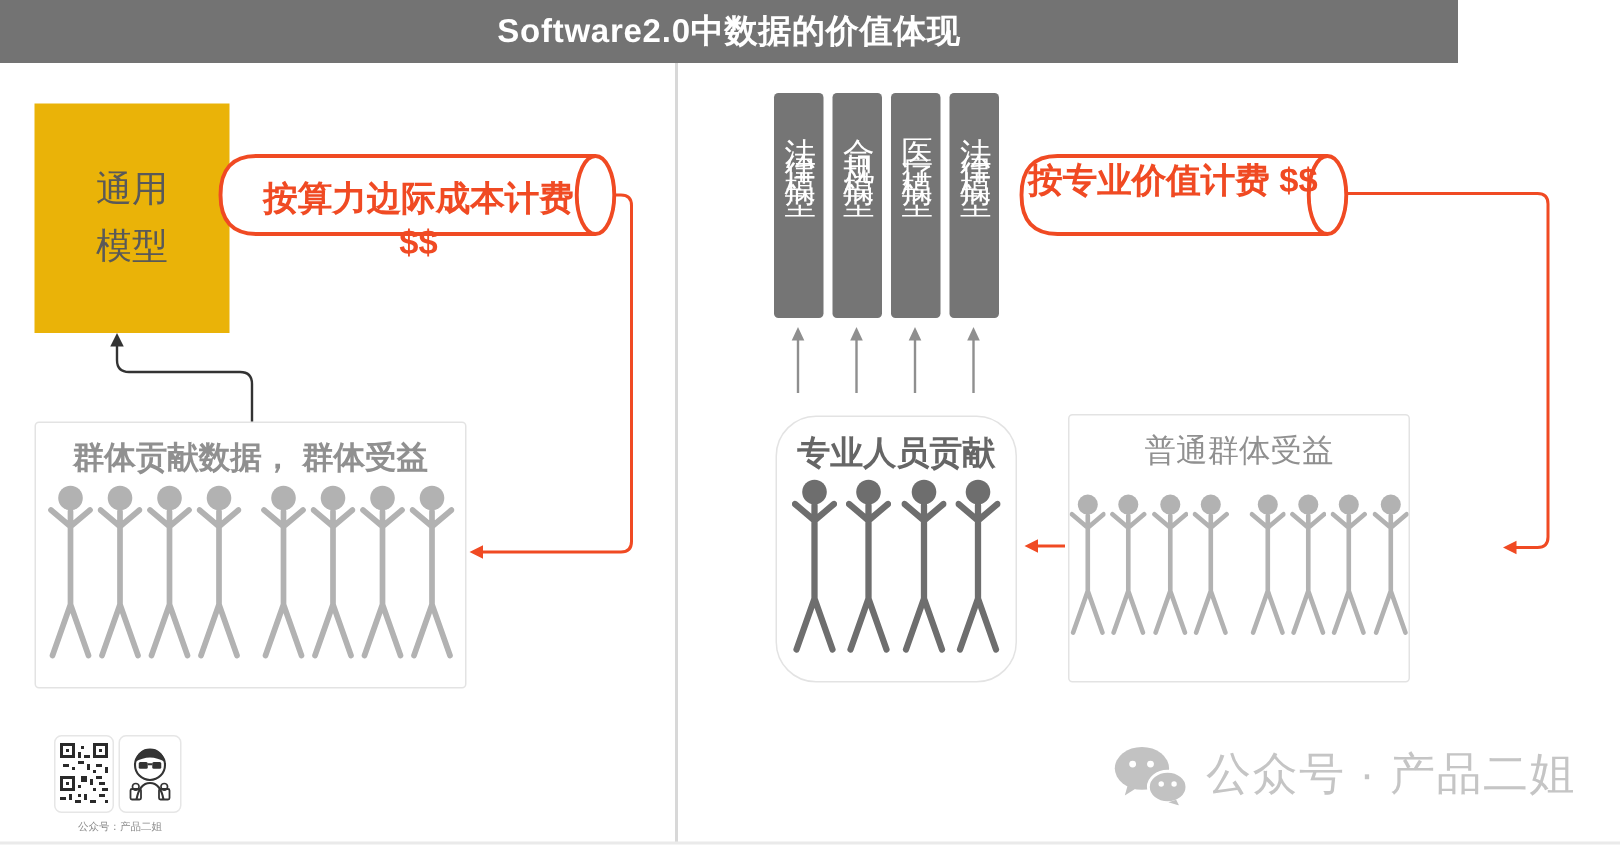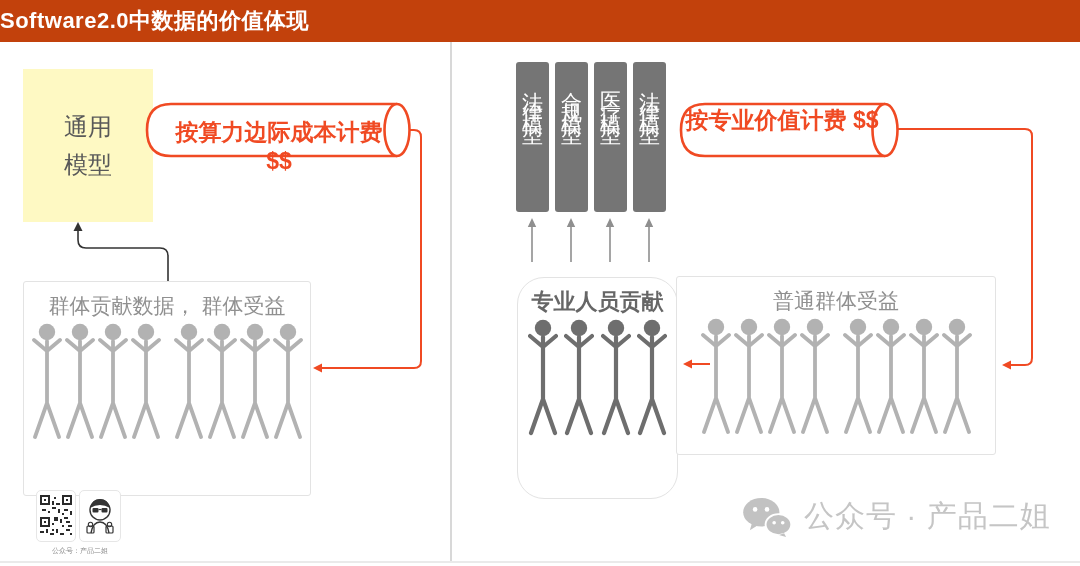--- a/index.html
+++ b/index.html
@@ -1,26 +1,26 @@
 <!DOCTYPE html>
 <html><head>
 <meta charset="utf-8">
 <style>
   html,body{margin:0;padding:0;background:#fff;}
   *{box-sizing:border-box;font-family:"Liberation Sans","DejaVu Sans",sans-serif;}
   .canvas{position:relative;width:1080px;height:566px;background:#fff;overflow:hidden;}
 
-  .header{position:absolute;left:0;top:0;width:1080px;height:42px;background:#c2410c;
-          display:flex;align-items:center;justify-content:flex-start;}
+  .header{position:absolute;left:0;top:0;width:972px;height:42px;background:#737373;
+          display:flex;align-items:center;justify-content:center;}
   .header .title{color:#fff;font-size:22px;font-weight:bold;letter-spacing:.5px;}
 
   .divider{position:absolute;left:450px;top:42px;width:2px;height:520px;background:#d8d8d8;}
   .bottom-rule{position:absolute;left:0;top:561px;width:1080px;height:2px;background:#eaeaea;}
 
-  .general-box{position:absolute;left:23px;top:69px;width:130px;height:153px;background:#fef9c3;
+  .general-box{position:absolute;left:23px;top:69px;width:130px;height:153px;background:#eab308;
                display:flex;align-items:center;justify-content:center;}
   .general-box .lbl{white-space:pre-line;text-align:center;font-size:24px;line-height:1.55;color:#595959;}
 
   .cyl{position:absolute;}
   .cyl-label{position:absolute;color:#F04A23;font-weight:bold;font-size:23px;text-align:center;}
 
   .white-box{position:absolute;background:#fff;border:1px solid #e3e3e3;border-radius:3px;}
   .box-title{text-align:center;font-size:21px;color:#909090;margin-top:11px;line-height:26px;}
   .box-title.bold{font-weight:bold;font-size:22px;color:#666;}
 
@@ -64,21 +64,21 @@
     <div class="lbl">通用
 模型</div>
   </div>
 
   <svg class="cyl" style="left:143px;top:101px;" width="278" height="58">
     <path d="M254 3 H28 Q4 3 4 29 Q4 55 28 55 H254" fill="#fff" stroke="#F04A23" stroke-width="2.6"></path>
     <ellipse cx="254" cy="29" rx="12.5" ry="26" fill="#fff" stroke="#F04A23" stroke-width="2.6"></ellipse>
   </svg>
   <div class="cyl-label" style="left:150px;top:117px;width:240px;padding-left:18px;">按算力边际成本计费 $$</div>
 
-  <div class="white-box" style="left:23px;top:281px;width:288px;height:215px;">
+  <div class="white-box" style="left:23px;top:281px;width:288px;height:178px;font-weight:bold;">
     <div class="box-title">群体贡献数据， 群体受益</div>
     <div class="figures fig-light gap8">
         <svg width="30" height="118" viewBox="0 0 30 118">
           <circle cx="15" cy="9" r="8.2"></circle>
           <path d="M15 18 V80 M15 28 L2 17 M15 28 L28 17 M15 80 L3 114 M15 80 L27 114"></path>
         </svg>
         <svg width="30" height="118" viewBox="0 0 30 118">
           <circle cx="15" cy="9" r="8.2"></circle>
           <path d="M15 18 V80 M15 28 L2 17 M15 28 L28 17 M15 80 L3 114 M15 80 L27 114"></path>
         </svg>
@@ -121,21 +121,21 @@
   <div class="model-col" style="left:633px;">
     <div class="vtxt">法律模型</div>
   </div>
 
   <svg class="cyl" style="left:677px;top:101px;" width="235" height="58">
     <path d="M208 3 H28 Q4 3 4 29 Q4 55 28 55 H208" fill="#fff" stroke="#F04A23" stroke-width="2.6"></path>
     <ellipse cx="208" cy="29" rx="12.5" ry="26" fill="#fff" stroke="#F04A23" stroke-width="2.6"></ellipse>
   </svg>
   <div class="cyl-label" style="left:683px;top:105px;width:198px;">按专业价值计费 $$</div>
 
-  <div class="white-box" style="left:517px;top:277px;width:161px;height:222px;border-radius:27px;">
+  <div class="white-box" style="left:517px;top:277px;width:161px;height:178px;border-radius:27px;">
     <div class="box-title bold">专业人员贡献</div>
     <div class="figures fig-dark spread">
         <svg width="30" height="118" viewBox="0 0 30 118">
           <circle cx="15" cy="9" r="8.2"></circle>
           <path d="M15 18 V80 M15 28 L2 17 M15 28 L28 17 M15 80 L3 114 M15 80 L27 114"></path>
         </svg>
         <svg width="30" height="118" viewBox="0 0 30 118">
           <circle cx="15" cy="9" r="8.2"></circle>
           <path d="M15 18 V80 M15 28 L2 17 M15 28 L28 17 M15 80 L3 114 M15 80 L27 114"></path>
         </svg>
@@ -143,21 +143,21 @@
           <circle cx="15" cy="9" r="8.2"></circle>
           <path d="M15 18 V80 M15 28 L2 17 M15 28 L28 17 M15 80 L3 114 M15 80 L27 114"></path>
         </svg>
         <svg width="30" height="118" viewBox="0 0 30 118">
           <circle cx="15" cy="9" r="8.2"></circle>
           <path d="M15 18 V80 M15 28 L2 17 M15 28 L28 17 M15 80 L3 114 M15 80 L27 114"></path>
         </svg>
       </div>
   </div>
 
-  <div class="white-box" style="left:676px;top:276px;width:320px;height:179px;">
+  <div class="white-box" style="left:712px;top:276px;width:228px;height:179px;">
     <div class="box-title">普通群体受益</div>
     <div class="figures fig-light gap8">
         <svg width="30" height="118" viewBox="0 0 30 118">
           <circle cx="15" cy="9" r="8.2"></circle>
           <path d="M15 18 V80 M15 28 L2 17 M15 28 L28 17 M15 80 L3 114 M15 80 L27 114"></path>
         </svg>
         <svg width="30" height="118" viewBox="0 0 30 118">
           <circle cx="15" cy="9" r="8.2"></circle>
           <path d="M15 18 V80 M15 28 L2 17 M15 28 L28 17 M15 80 L3 114 M15 80 L27 114"></path>
         </svg>

